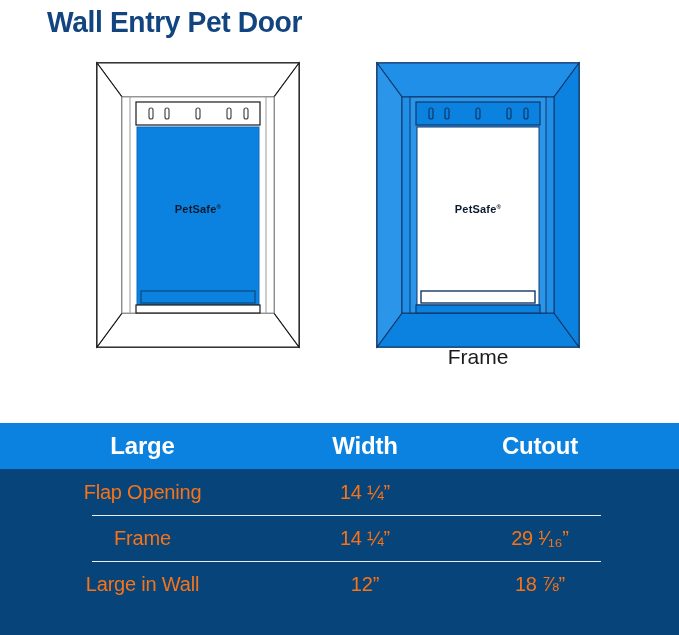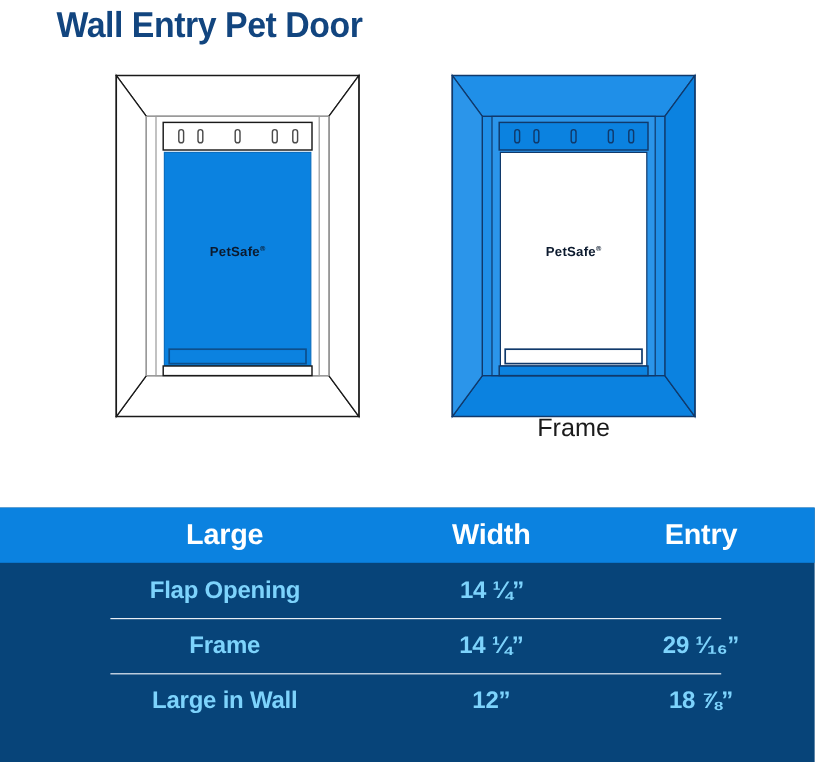--- a/index.html
+++ b/index.html
@@ -83,26 +83,26 @@
   }
   .spec-body { position: relative; }
   .spec-row {
     display: flex;
     height: 46px;
     align-items: center;
     position: relative;
   }
   .spec-row .cell {
     font-size: 20px;
-    font-weight: bold;
-    color: #7dd3fc;
+    font-weight: normal;
+    color: #f97316;
     text-align: center;
     letter-spacing: -0.2px;
   }
-  .cell.c-label { width: 285px; padding-left: 45px; }
+  .cell.c-label { width: 285px; }
   .cell.c-width { width: 160px; }
   .cell.c-height { width: 190px; }
 
   .row-divider {
     position: absolute;
     left: 92px;
     right: 78px;
     height: 1px;
     background: #e8eef5;
   }
@@ -179,21 +179,21 @@
     </svg>
     <div class="diagram-caption">Frame</div>
   </div>
 </div>
 
 <div class="spec-table">
 
   <div class="spec-head">
     <div class="cell c-label">Large</div>
     <div class="cell c-width">Width</div>
-    <div class="cell c-height">Entry</div>
+    <div class="cell c-height">Cutout</div>
   </div>
 
   <div class="spec-body">
 
     <div class="spec-row">
       <div class="cell c-label">Flap Opening</div>
       <div class="cell c-width">14 ¼”</div>
     </div>
 
     <div class="row-divider d1"></div>

